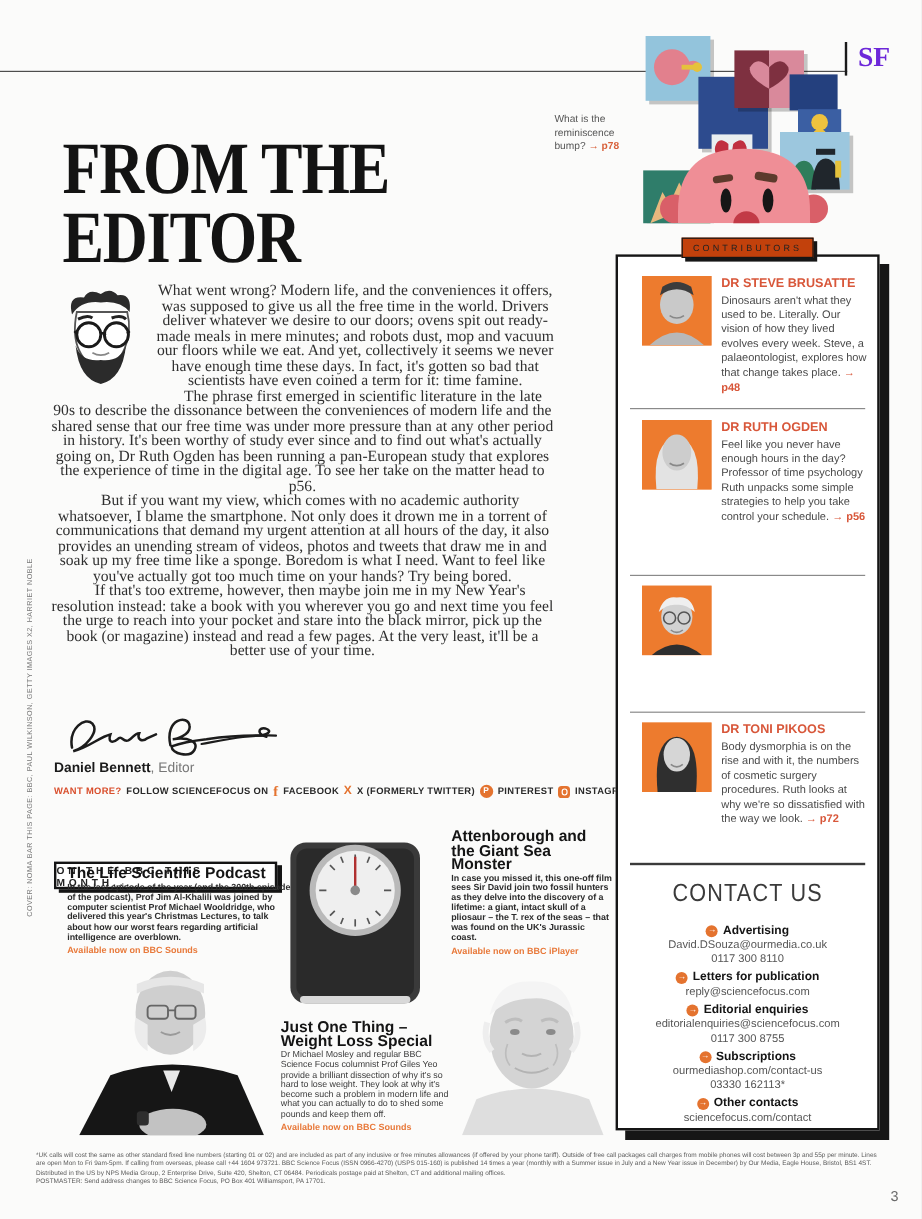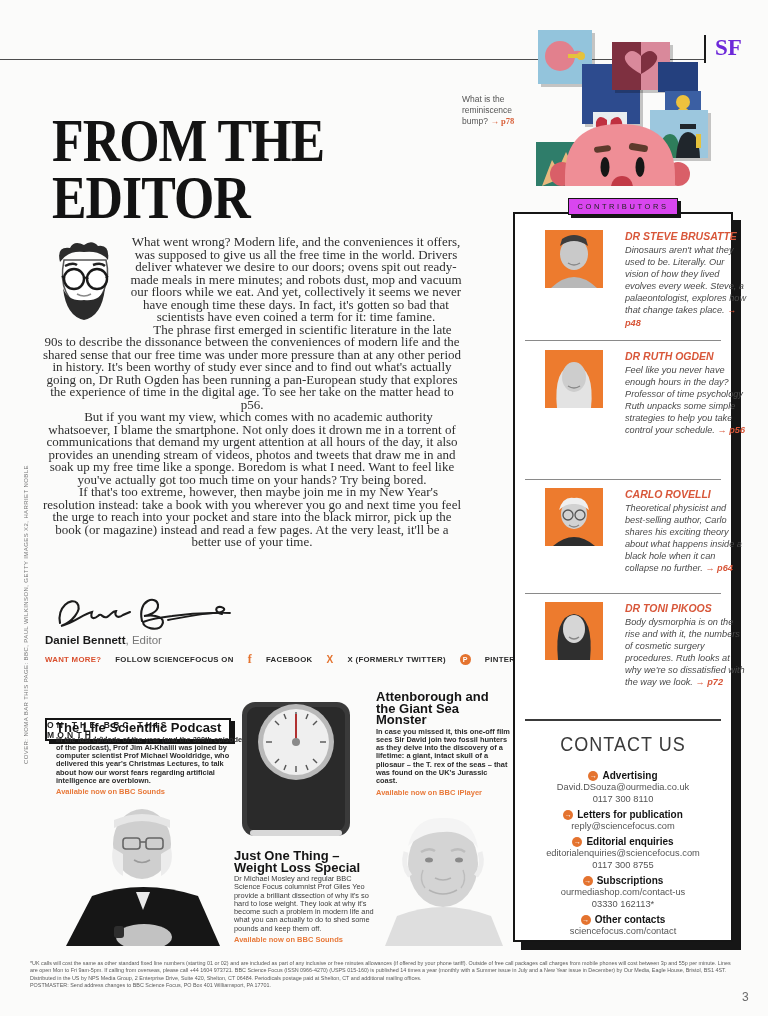--- a/index.html
+++ b/index.html
@@ -5,40 +5,40 @@
   html,body{margin:0;padding:0;background:#e8e8e8;}
   .page{position:relative;width:768px;height:1016px;margin:0 auto;background:#fbfbfa;
         font-family:"Liberation Sans",sans-serif;overflow:hidden;color:#222;}
   .abs{position:absolute;}
 
   
   .rule-top{left:0;top:59px;width:706px;height:1px;background:#4d4d4d;}
   .sf-logo{left:704px;top:35px;border-left:2px solid #1a1a1a;padding:0 0 2px 9px;
            font-family:"Liberation Serif",serif;font-weight:700;font-size:23px;color:#6d28d9;}
   .teaser{left:462px;top:94px;width:66px;font-size:8.5px;line-height:11px;color:#555;}
-  .teaser .pref{color:#d8603a;font-weight:700;font-family:Liberation Serif, serif;}
+  .teaser .pref{color:#d8603a;font-weight:700;}
 
   
   .headline{left:52px;top:112px;font-family:"Liberation Serif",serif;font-weight:700;
             font-size:54px;line-height:50px;letter-spacing:-1px;color:#131313;
             transform:scale(.96,1.14);transform-origin:top left;white-space:pre-line;}
 
   
   .editor-body{left:42px;top:236px;width:420px;font-family:Liberation Serif, serif;
                font-size:13px;line-height:12.5px;color:#2f2f2f;text-align:center;}
   .editor-body p{margin:0;text-indent:13px;}
   .editor-body p.first{text-indent:0;}
   .portrait{float:left;width:72px;height:92px;margin:2px 10px 2px 6px;}
 
   .signature{left:50px;top:592px;}
   .byline{left:45px;top:634px;font-size:11.5px;color:#1a1a1a;}
   .byline b{font-weight:700;}
   .byline .role{color:#777;font-weight:400;}
   .social{left:45px;top:652px;font-size:7.8px;font-weight:700;color:#2a2a2a;
-          display:flex;align-items:center;gap:14px;letter-spacing:.3px;}
+          display:flex;align-items:center;gap:4px;letter-spacing:.3px;}
   .social .want{color:#d94f2d;}
   .ic{display:inline-flex;align-items:center;justify-content:center;color:#e4732f;font-weight:700;}
   .ic.fb{font-family:"Liberation Serif",serif;font-size:12px;}
   .ic.xx{font-size:10px;}
   .ic.pin{width:11px;height:11px;border-radius:50%;background:#e4732f;color:#fff;font-size:7px;}
   .ic.ig{width:10px;height:10px;border-radius:3px;background:#e4732f;position:relative;}
   .ic.ig::after{content:"";position:absolute;left:2.5px;top:2.5px;width:3.5px;height:3.5px;
                 border:1.2px solid #fff;border-radius:50%;}
 
   
@@ -50,24 +50,24 @@
   .bbc-body.bold{font-weight:700;color:#2c2c2c;}
   .avail{font-size:7.5px;line-height:9px;font-weight:700;color:#e8793a;margin-top:2px;}
   .bbc-col1{left:56px;top:722px;width:188px;}
   .bbc-col2{left:234px;top:850px;width:140px;}
   .bbc-col3{left:376px;top:691px;width:134px;}
   .photo{display:block;}
 
   
   .panel{left:513px;top:212px;width:216px;height:726px;background:#fff;
          border:2px solid #151515;box-shadow:8px 8px 0 #161616;}
-  .panel-label{left:568px;top:198px;width:108px;height:15px;background:#d946ef;border:1.5px solid #151515;
+  .panel-label{left:568px;top:198px;width:108px;height:15px;background:#c2410c;border:1.5px solid #151515;
          box-shadow:3px 3px 0 #161616;display:flex;align-items:center;justify-content:center;
          font-size:7.5px;letter-spacing:2.6px;color:#222;}
-  .contrib{position:absolute;left:30px;width:190px;display:flex;gap:22px;font-style:italic;}
+  .contrib{position:absolute;left:20px;width:190px;display:flex;gap:8px;}
   .contrib-photo{width:58px;height:58px;background:#ed7b2e;flex:0 0 58px;overflow:hidden;}
   .contrib-name{font-size:10.5px;font-weight:700;color:#d8573a;margin-bottom:2px;}
   .contrib-bio{font-size:9.2px;line-height:12.1px;color:#4a4a4a;width:122px;}
   .pref{color:#d8573a;font-weight:700;}
   .divider{position:absolute;left:10px;width:196px;height:1px;background:#8a8a8a;}
   .divider.thick{height:2px;background:#3a3a3a;}
 
   .contact-title{position:absolute;left:0;top:520px;width:100%;text-align:center;
         font-size:18px;letter-spacing:1px;color:#3a3a3a;font-weight:400;
         transform:scaleY(1.15);}
@@ -301,25 +301,20 @@
         <svg viewBox="0 0 58 58" width="58" height="58">
             <rect width="58" height="58" fill="#ed7b2e"></rect>
           <ellipse cx="29" cy="26" rx="13" ry="15" fill="#d2d2d2"></ellipse>
           <path d="M14 22 q4 -14 15 -12 q12 -2 15 12 q-8 -7 -15 -6 q-8 -1 -15 6 Z" fill="#efefef"></path>
           <circle cx="23" cy="27" r="5" fill="none" stroke="#555" stroke-width="1.3"></circle>
           <circle cx="35" cy="27" r="5" fill="none" stroke="#555" stroke-width="1.3"></circle>
           <path d="M8 58 q21 -18 42 0 Z" fill="#2e2e2e"></path>
             <path d="M24 37 q5 4 10 0" stroke="#888" stroke-width="1.3" fill="none"></path>
           </svg>
       </div>
-      <div class="contrib-text">
-        <div class="contrib-name">CARLO ROVELLI</div>
-        <div class="contrib-bio"><span>Theoretical physicist and best-selling author, Carlo shares his exciting theory about what happens inside a black hole when it can collapse no further.</span>
-          <span class="pref">→ p64</span></div>
-      </div>
     </div>
     <div class="divider" style="top:379px"></div>
 
     <div class="contrib" style="top:388px">
       <div class="contrib-photo">
         <svg viewBox="0 0 58 58" width="58" height="58">
             <rect width="58" height="58" fill="#ed7b2e"></rect>
           <path d="M13 58 Q9 14 29 12 Q49 14 45 58 Z" fill="#2f2f2f"></path>
           <ellipse cx="29" cy="27" rx="11" ry="14" fill="#d6d6d6"></ellipse>
             <path d="M24 35 q5 4 10 0" stroke="#888" stroke-width="1.4" fill="none"></path>

